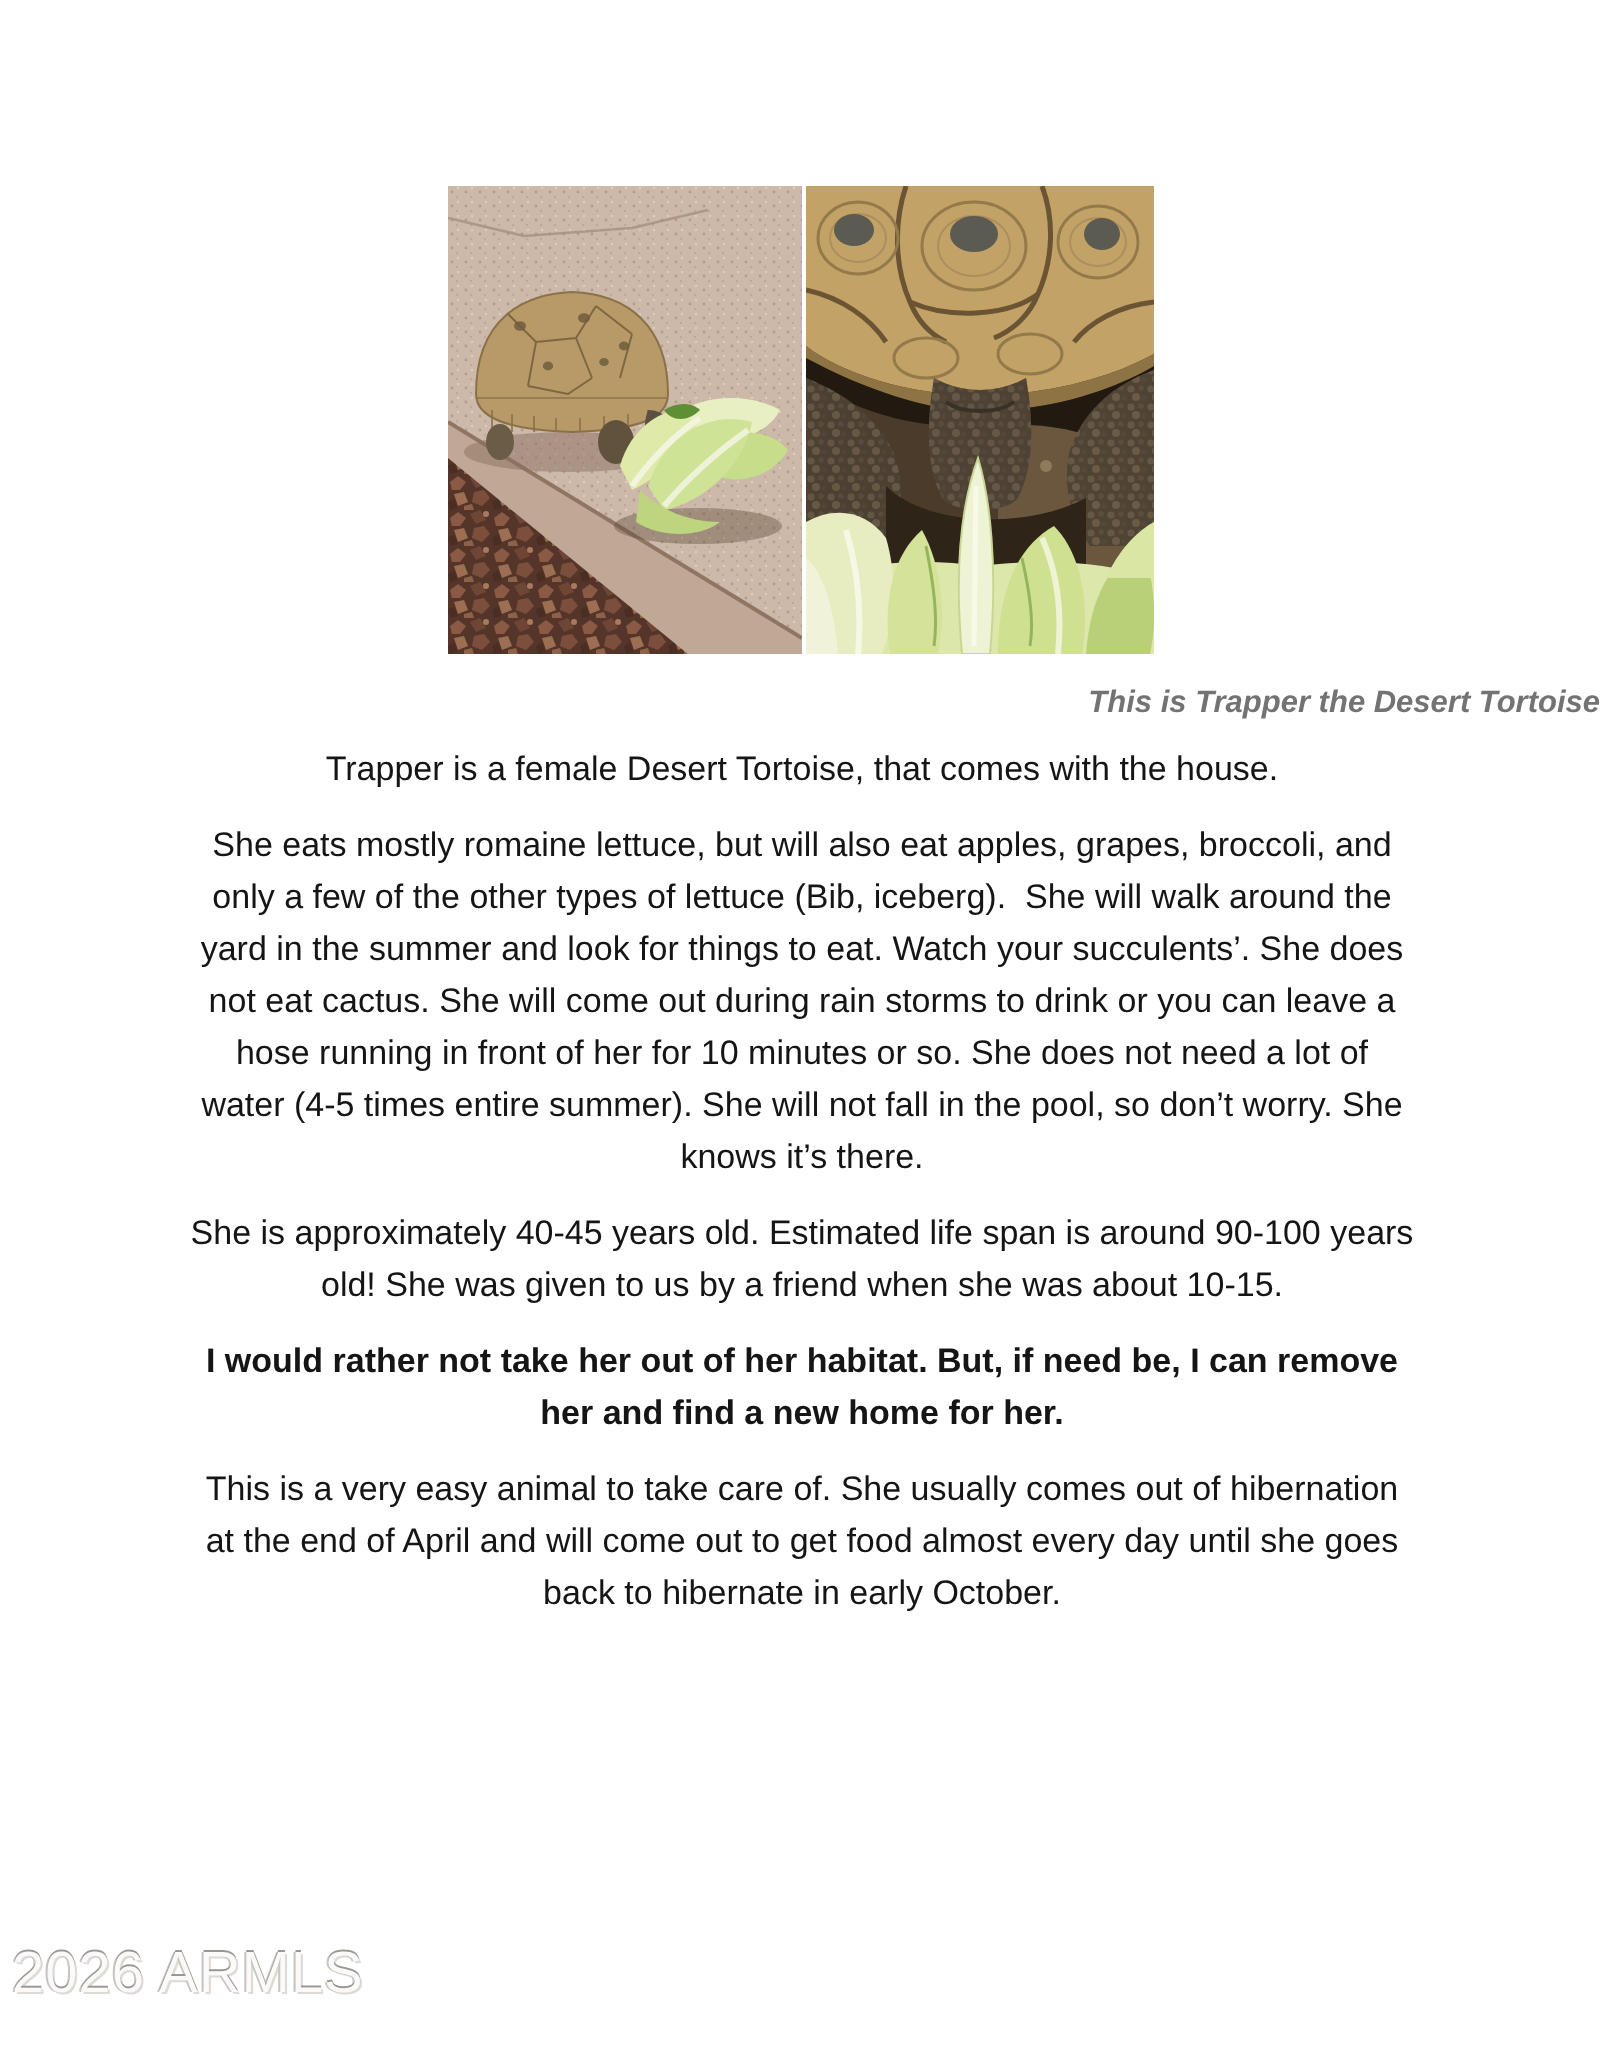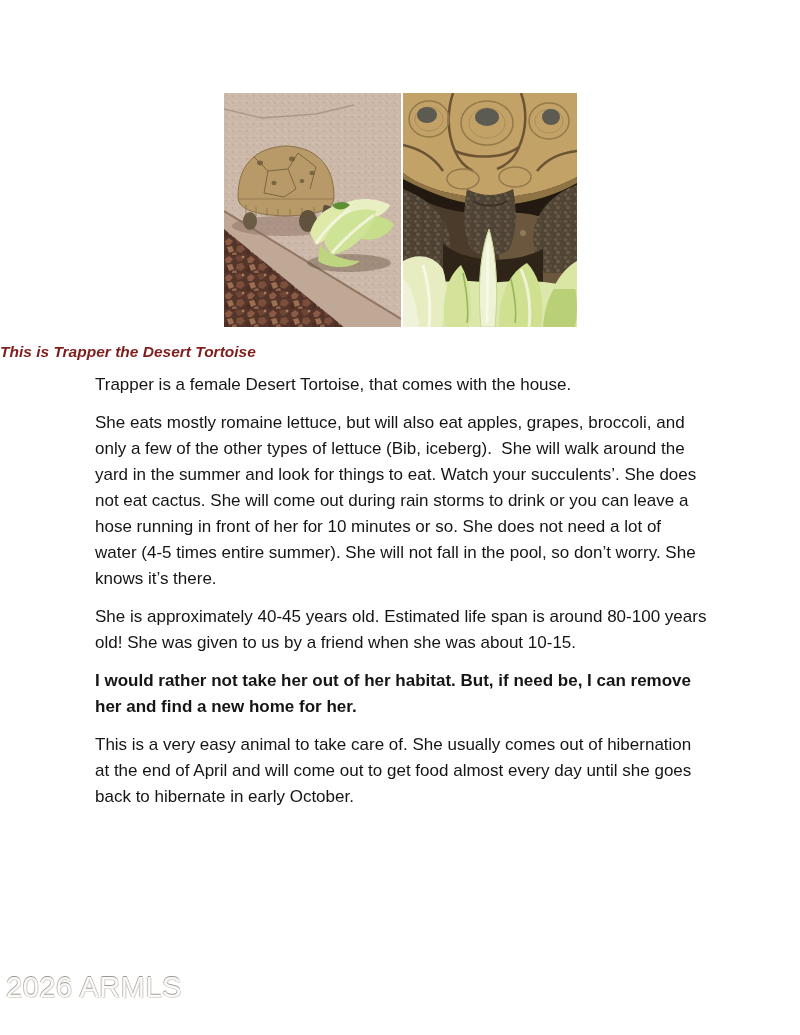--- a/index.html
+++ b/index.html
@@ -13,35 +13,36 @@
   }
   .photos{
     display:flex;
     justify-content:center;
     gap:2px;
     padding-top:93px;
   }
   .photos svg{display:block;}
   .caption{
     margin-top:16px;
-    text-align:left;
+    text-align:right;
     font-size:15.5px;
     font-weight:bold;
     font-style:italic;
-    color:#7f1d1d;
+    color:#737373;
   }
   .content{
     width:612px;
     margin:11px 0 0 95px;
     font-size:17px;
     line-height:26px;
   }
   .content p{
     margin:0 0 12px 0;
     white-space:pre-wrap;
+    text-align:center;
   }
   .content p.bold{font-weight:bold;}
   .watermark{
     position:absolute;
     left:6px;top:971px;
     font-size:29px;
     font-weight:normal;
     color:#fbfaf9;
     text-shadow:0 -1px 0 #9b9892, -1px 0 0 #c9c6c1, 1px 1px 0 #dedbd6;
     letter-spacing:0.5px;
@@ -192,20 +193,20 @@
       <path d="M0,234 V186 C8,192 14,210 16,234 Z" fill="#f0f2da"></path>
     </svg>
 
   </div>
 
   <div class="caption">This is Trapper the Desert Tortoise</div>
 
   <div class="content">
     <p>Trapper is a female Desert Tortoise, that comes with the house.</p>
     <p>She eats mostly romaine lettuce, but will also eat apples, grapes, broccoli, and only a few of the other types of lettuce (Bib, iceberg).  She will walk around the yard in the summer and look for things to eat. Watch your succulents’. She does not eat cactus. She will come out during rain storms to drink or you can leave a hose running in front of her for 10 minutes or so. She does not need a lot of water (4-5 times entire summer). She will not fall in the pool, so don’t worry. She knows it’s there.</p>
-    <p>She is approximately 40-45 years old. Estimated life span is around 80-100 years old! She was given to us by a friend when she was about 10-15.</p>
+    <p>She is approximately 40-45 years old. Estimated life span is around 90-100 years old! She was given to us by a friend when she was about 10-15.</p>
     <p class="bold">I would rather not take her out of her habitat. But, if need be, I can remove her and find a new home for her.</p>
     <p>This is a very easy animal to take care of. She usually comes out of hibernation at the end of April and will come out to get food almost every day until she goes back to hibernate in early October.</p>
   </div>
 
   <div class="watermark">2026 ARMLS</div>
 
 </div>
 
 </body></html>

